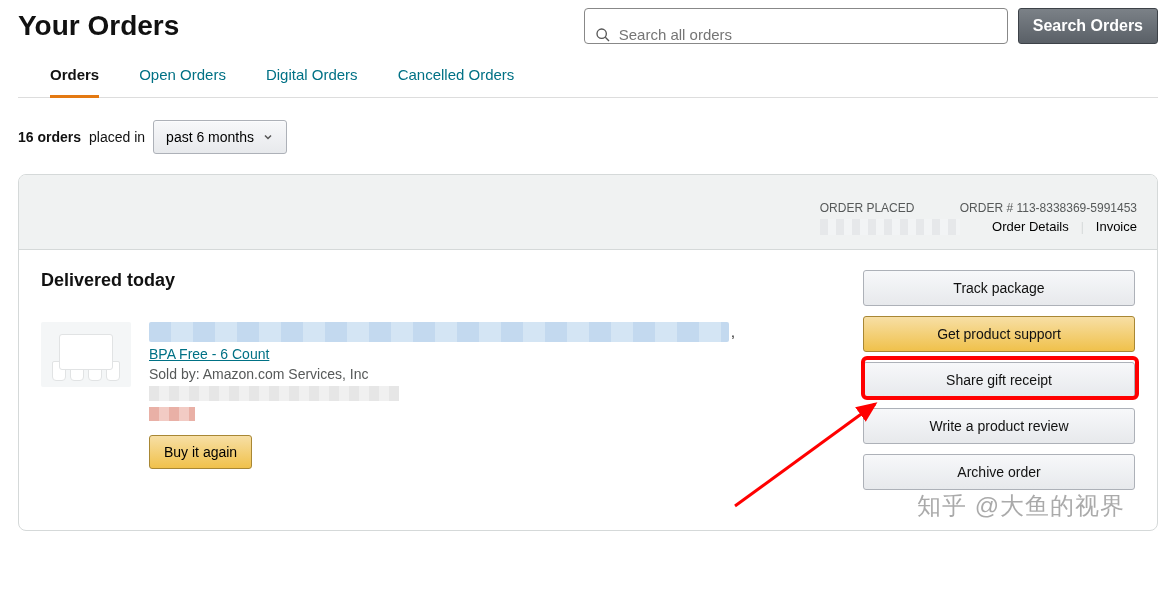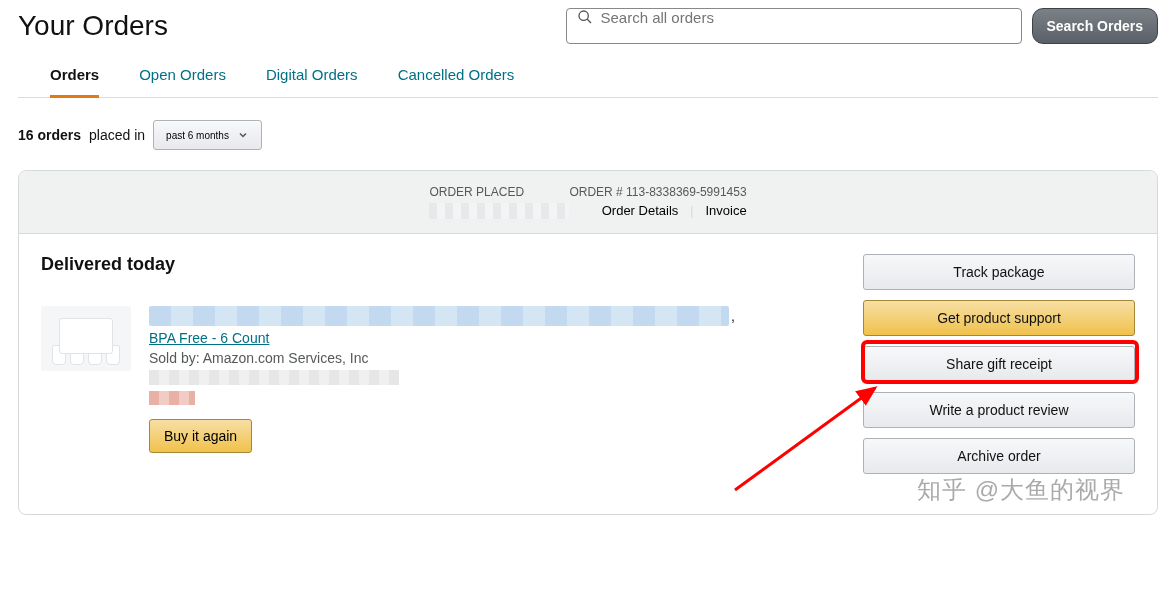--- a/index.html
+++ b/index.html
@@ -12,55 +12,55 @@
       padding: 0 18px;
     }
     .top-row {
       display: flex;
       align-items: center;
       justify-content: space-between;
       padding: 8px 0 12px 0;
     }
     .page-title {
       font-size: 28px;
-      font-weight: 400;
+      font-weight: 700;
       color: #111;
     }
     .search-wrap {
       display: flex;
       align-items: center;
       gap: 10px;
     }
     .search-box {
       display: flex;
-      align-items: flex-start;
+      align-items: flex-end;
       border: 1px solid #888;
       border-radius: 4px;
-      width: 456px;
+      width: 424px;
       height: 36px;
       padding: 0 10px;
       background: #fff;
     }
     .search-box svg { flex-shrink: 0; margin-right: 8px; }
     .search-box input {
       border: none;
       outline: none;
       font-size: 15px;
       width: 100%;
       background: transparent;
     }
     .search-btn {
       background: linear-gradient(#7b8187, #5a6067);
       border: 1px solid #3d4248;
       color: #fff;
-      font-size: 14px;
+      font-size: 16px;
       font-weight: bold;
       height: 36px;
       padding: 0 14px;
-      border-radius: 11px;
+      border-radius: 3px;
       cursor: pointer;
     }
     .tabs {
       display: flex;
       gap: 40px;
       border-bottom: 1px solid #ddd;
       padding-left: 32px;
     }
     .tab {
       padding: 10px 0 12px 0;
@@ -83,35 +83,35 @@
     }
     .filter-row b { font-weight: 700; text-align: center; }
     .select-btn {
       display: inline-flex;
       align-items: center;
       gap: 8px;
       background: linear-gradient(#f7f8fa, #e7e9ec);
       border: 1px solid #adb1b8;
       border-radius: 3px;
       padding: 8px 12px;
-      font-size: 10px;
+      font-size: 14px;
       cursor: pointer;
       box-shadow: 0 1px 0 rgba(255,255,255,.6) inset;
     }
     .order-box {
       border: 1px solid #d5d9d9;
       border-radius: 8px;
       overflow: hidden;
       margin-bottom: 20px;
     }
     .order-header {
       background: #f0f2f2;
       display: flex;
-      justify-content: center;
-      padding: 14px 20px 14px 20px;
+      justify-content: flex-end;
+      padding: 26px 20px 14px 20px;
       border-bottom: 1px solid #d5d9d9;
       font-size: 12px;
       color: #565959;
     }
     .oh-left { display: flex; gap: 40px; }
     .oh-block { display: flex; flex-direction: column; gap: 4px; }
     .oh-label { text-transform: uppercase; font-size: 12px; }
     .oh-value-mask {
       width: 140px; height: 16px;
       background: repeating-linear-gradient(90deg, #e6e8ea 0 8px, #f2f4f5 8px 16px);

